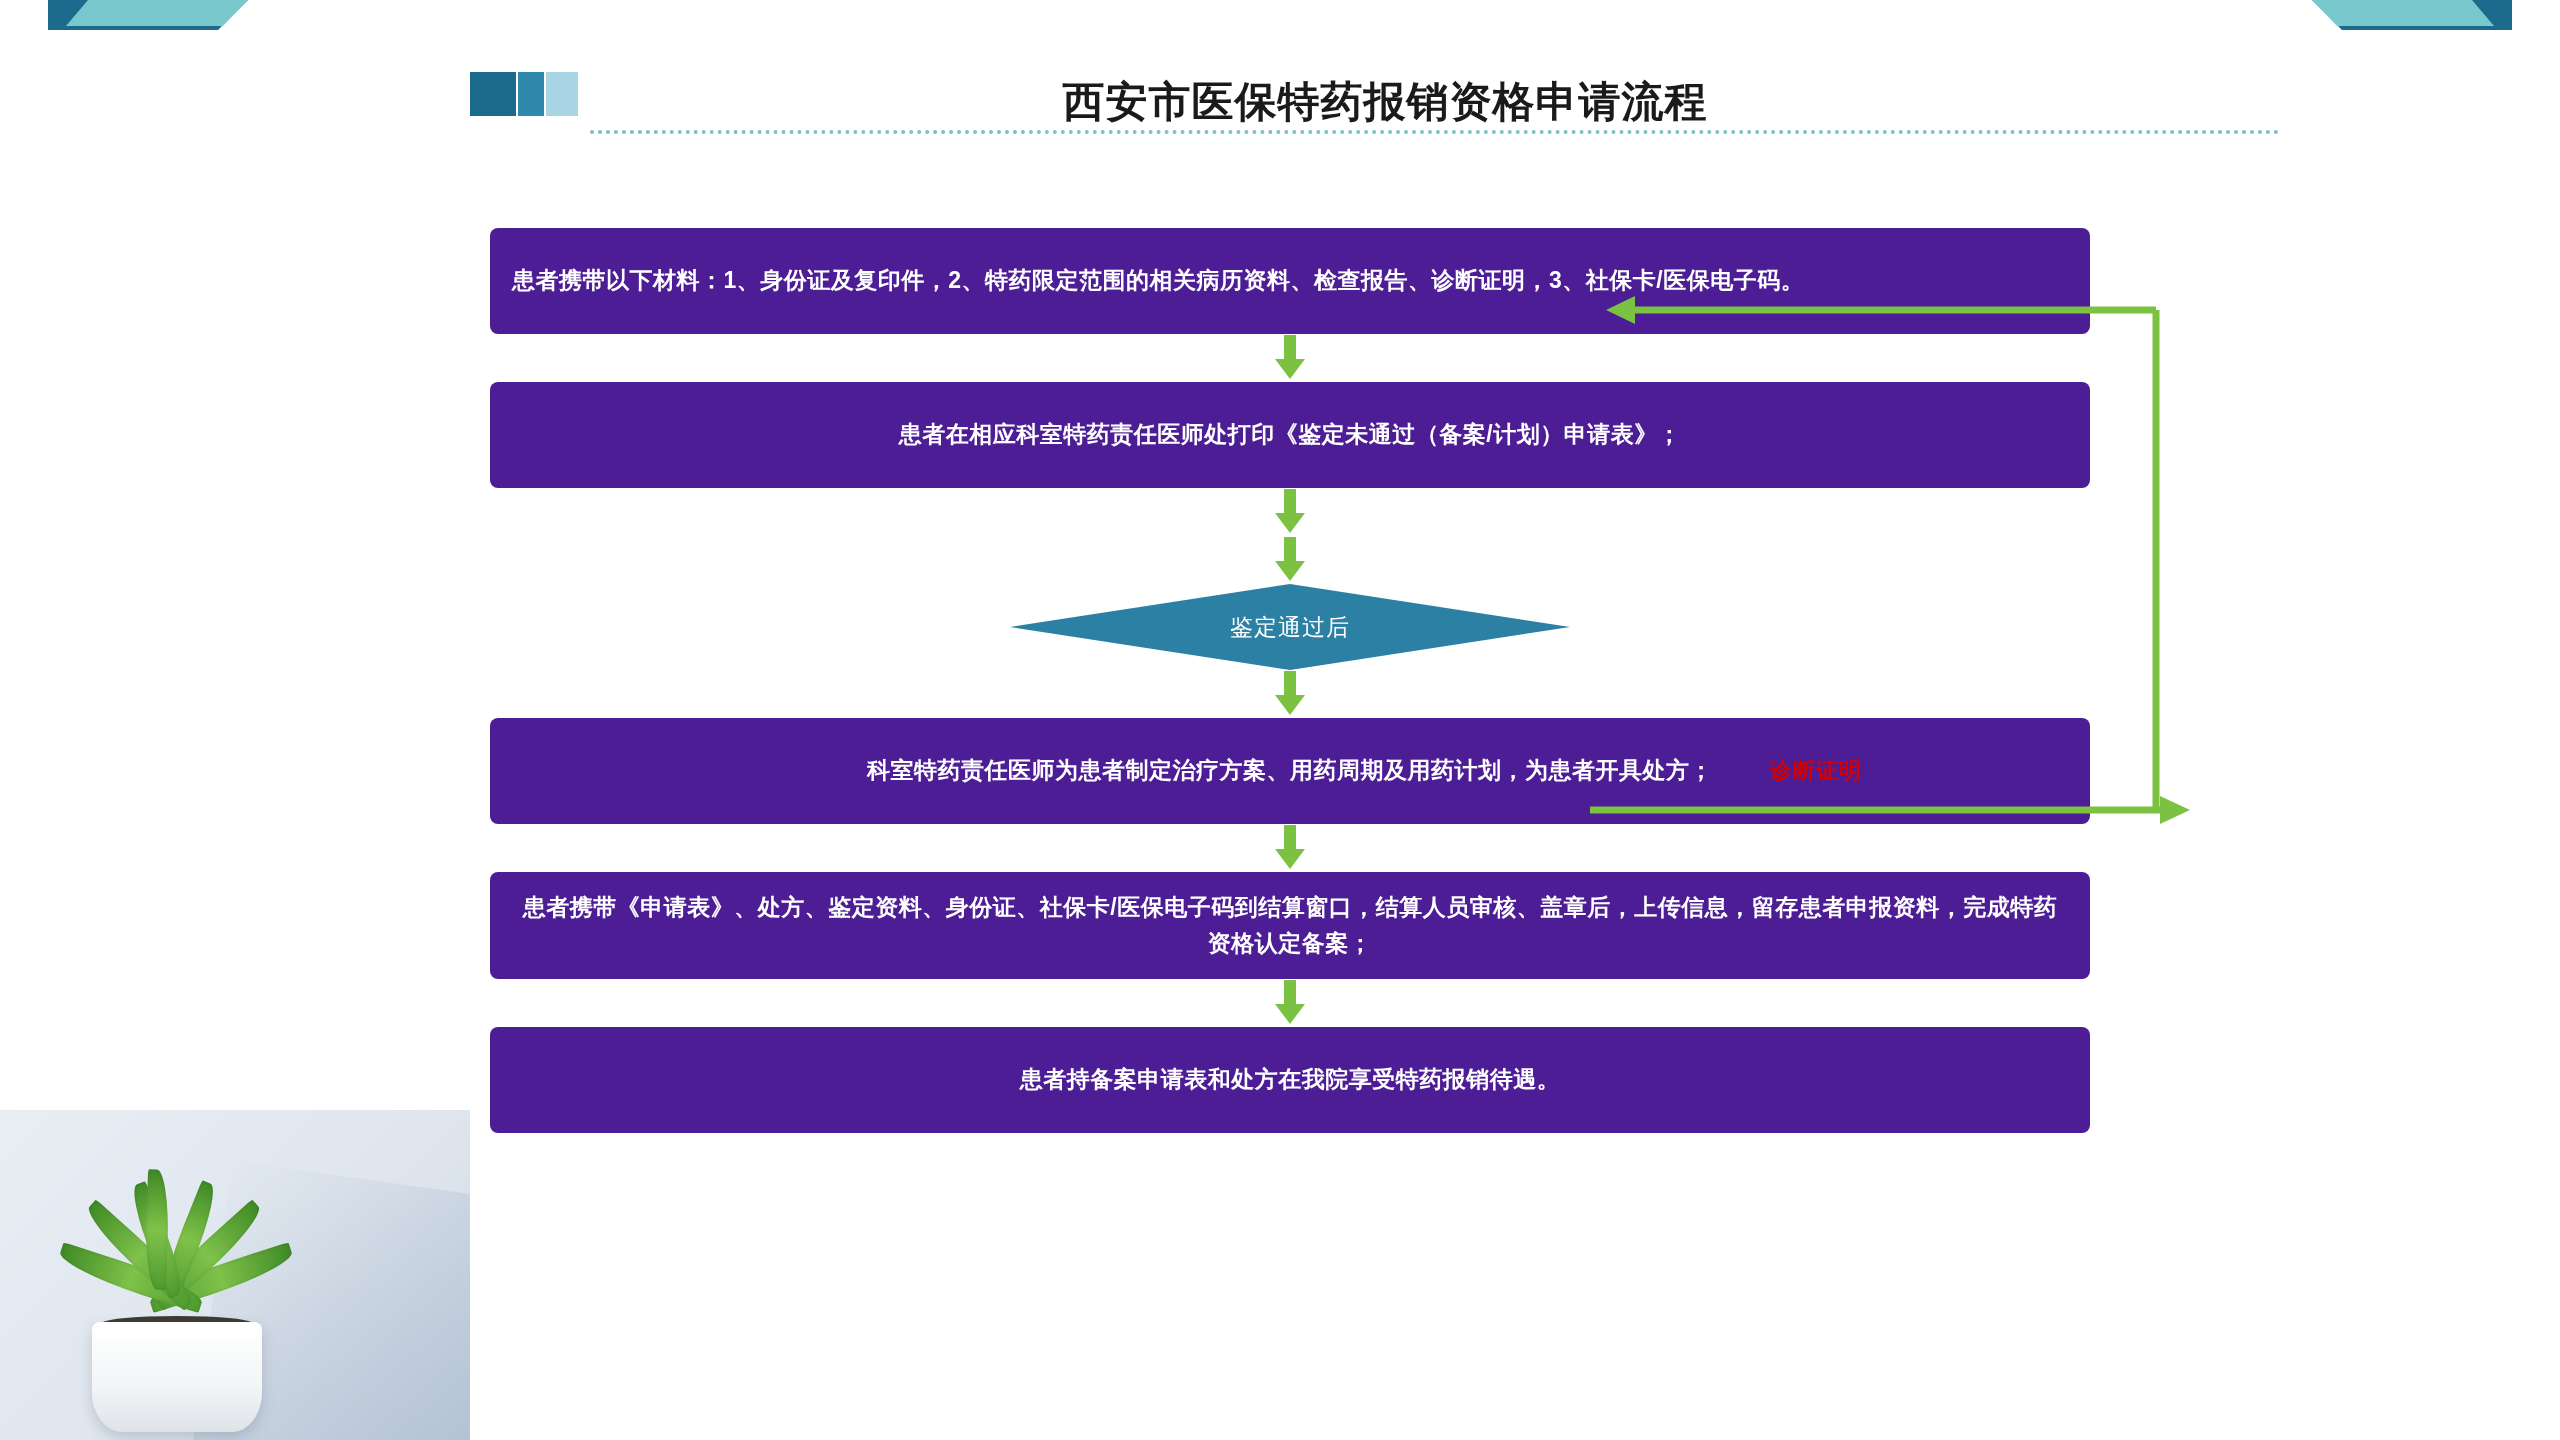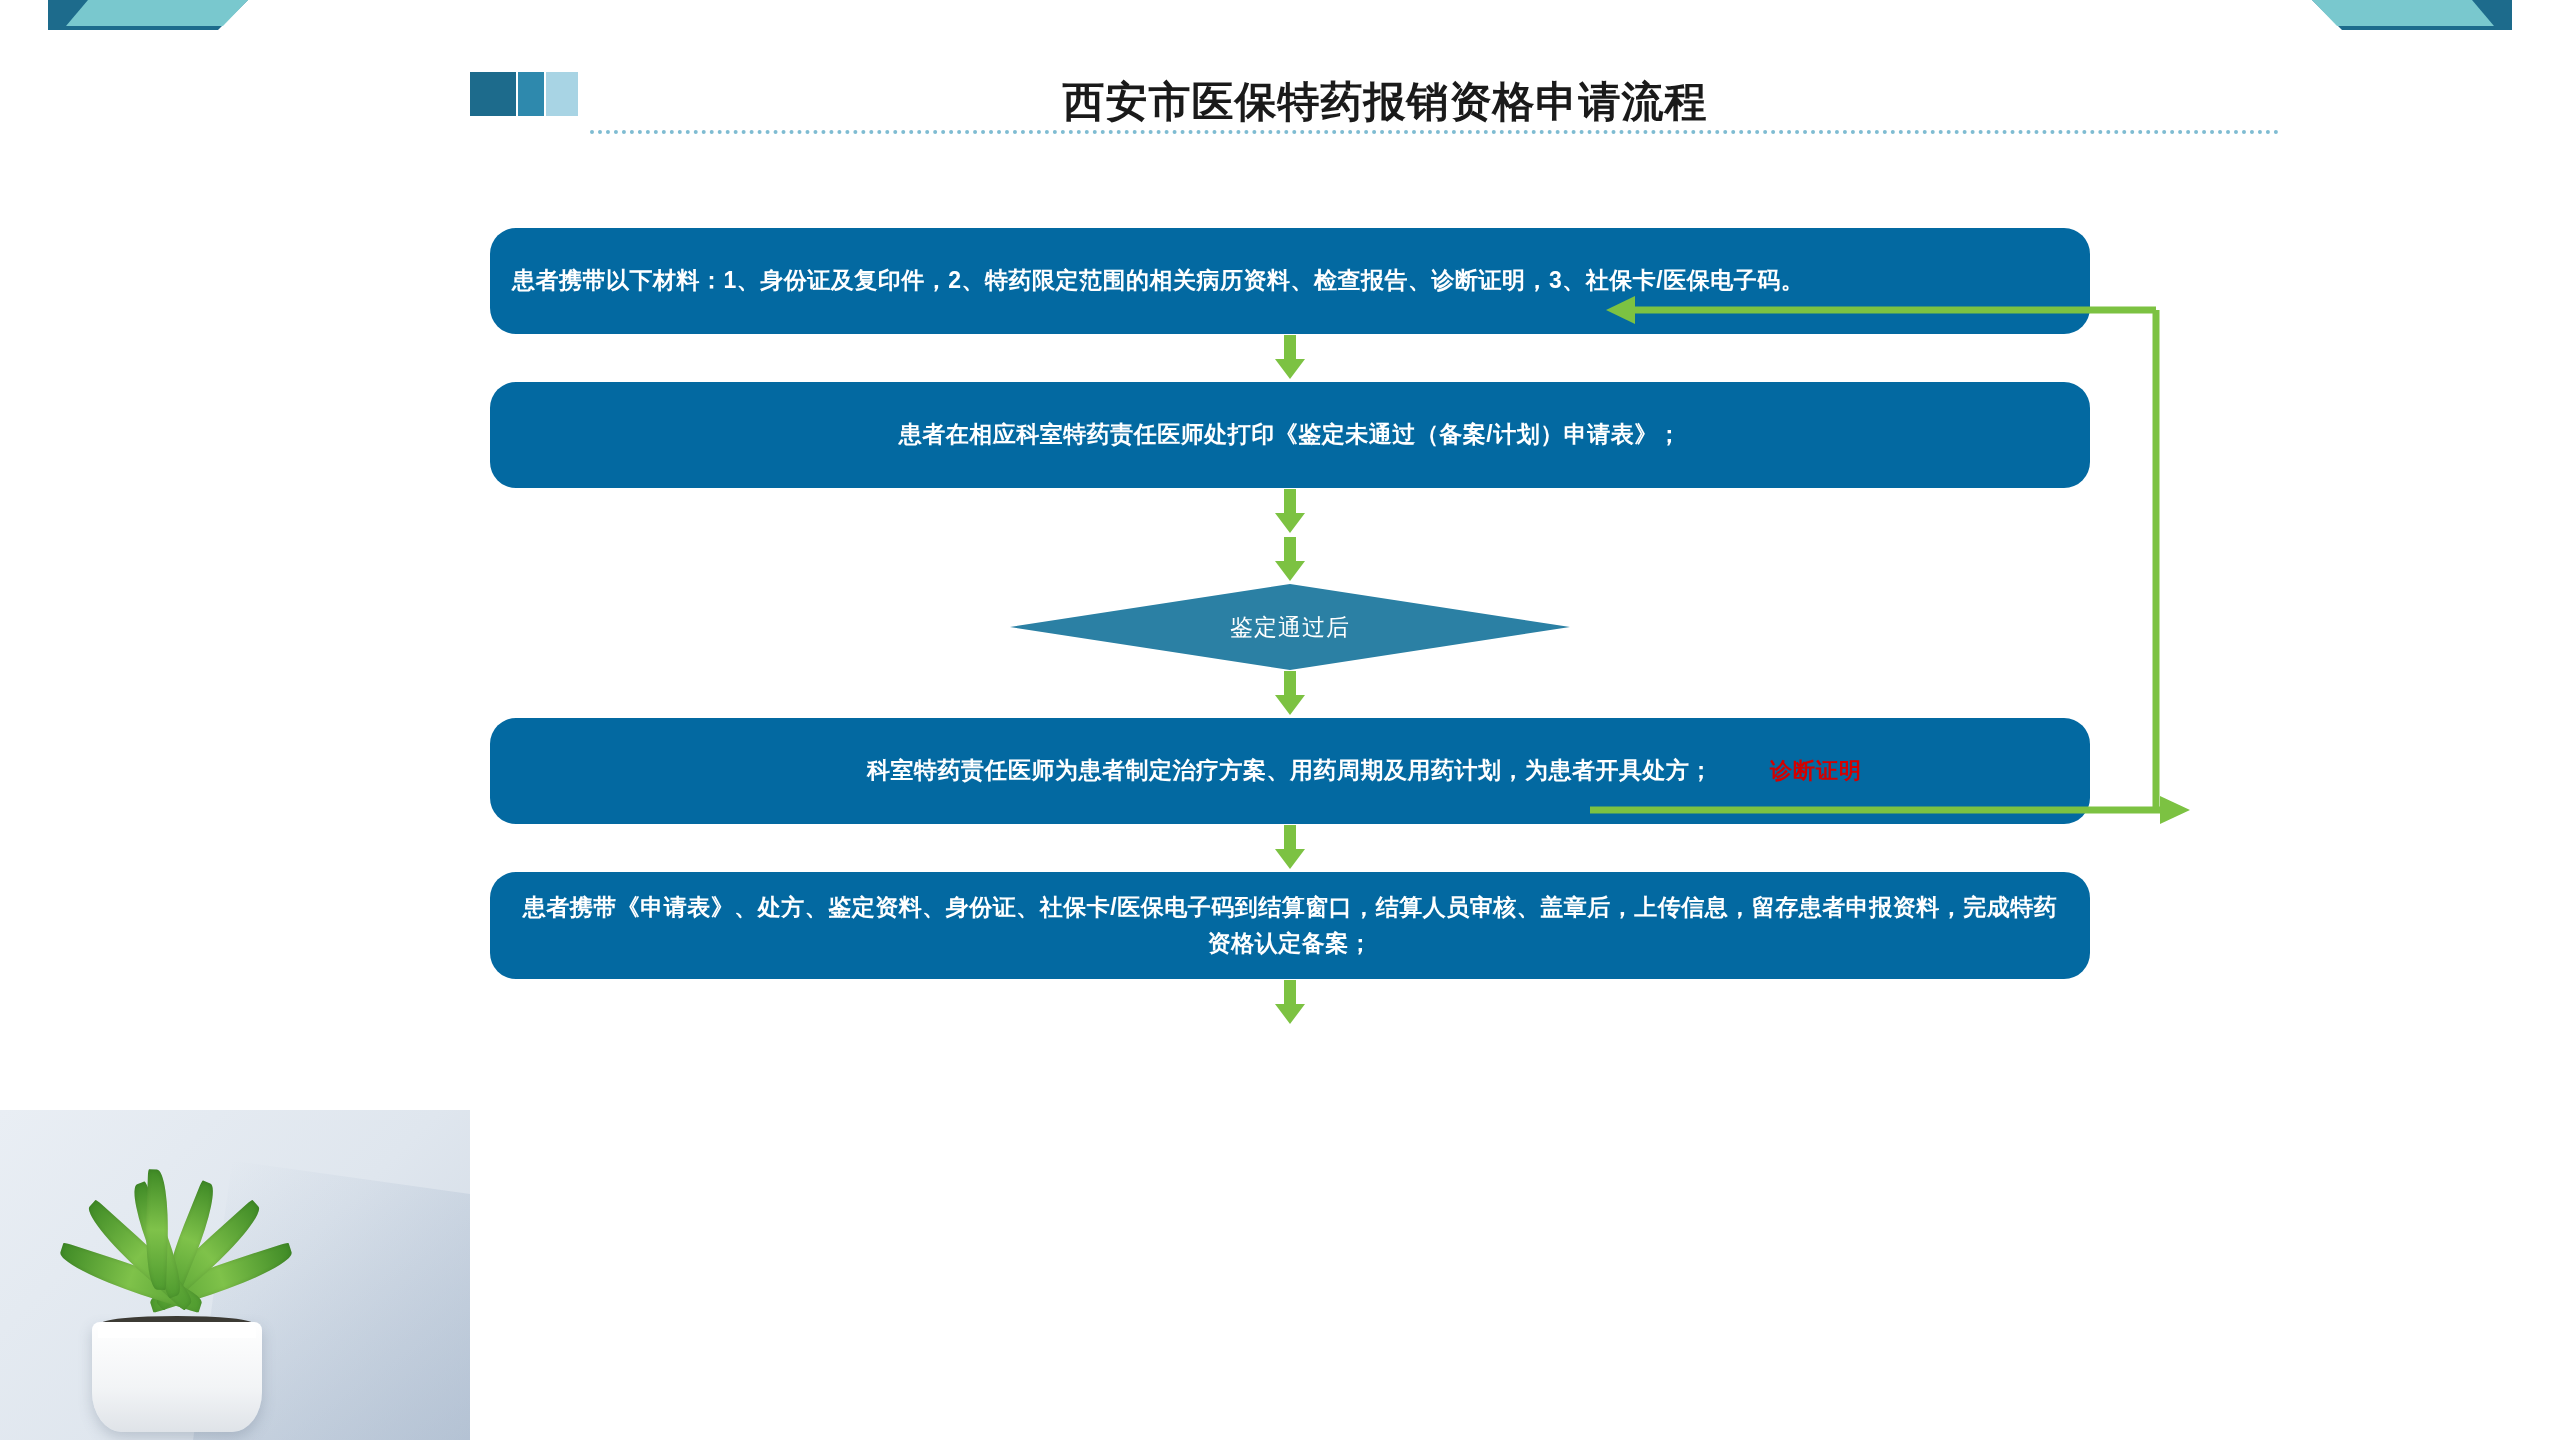--- a/index.html
+++ b/index.html
@@ -71,23 +71,23 @@
   }
 
   
   .flow {
     position: absolute;
     left: 490px;
     top: 228px;
     width: 1600px;
   }
   .node {
-    background: #0369a1;
+    background: #4c1d95;
     color: #ffffff;
-    border-radius: 26px;
+    border-radius: 8px;
     font-size: 23px;
     font-weight: bold;
     line-height: 1.55;
     padding: 18px 26px;
     box-sizing: border-box;
     display: flex;
     align-items: center;
     justify-content: center;
     text-align: center;
     letter-spacing: 0.5px;
@@ -287,20 +287,21 @@
 
   <div class="node tall">患者携带《申请表》、处方、鉴定资料、身份证、社保卡/医保电子码到结算窗口，结算人员审核、盖章后，上传信息，留存患者申报资料，完成特药资格认定备案；</div>
 
   <div class="arrow-down">
     <svg width="34" height="46" viewBox="0 0 34 46">
       <rect x="11" y="0" width="12" height="26" fill="#7cc242"></rect>
       <polygon points="2,24 32,24 17,44" fill="#7cc242"></polygon>
     </svg>
   </div>
 
+  <div class="node tall">患者持备案申请表和处方在我院享受特药报销待遇。</div>
 </div>
 
 <svg class="reject-path" viewBox="0 0 660 560">
 
   <polyline points="50,540 620,540" fill="none" stroke="#7cc242" stroke-width="7"></polyline>
   <polyline points="616,540 616,40" fill="none" stroke="#7cc242" stroke-width="7"></polyline>
   <polyline points="616,40 95,40" fill="none" stroke="#7cc242" stroke-width="7"></polyline>
   <polygon points="95,26 95,54 66,40" fill="#7cc242"></polygon>
   <polygon points="620,526 620,554 650,540" fill="#7cc242"></polygon>
 </svg>

